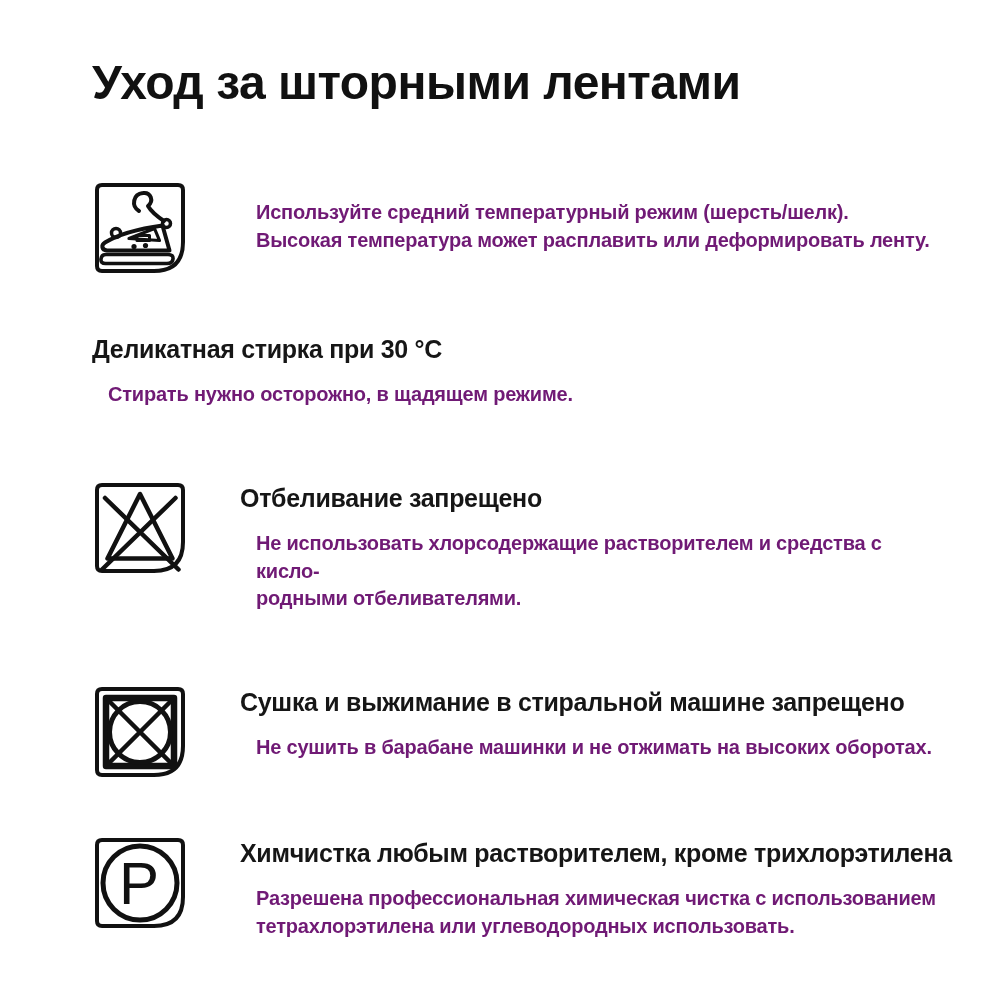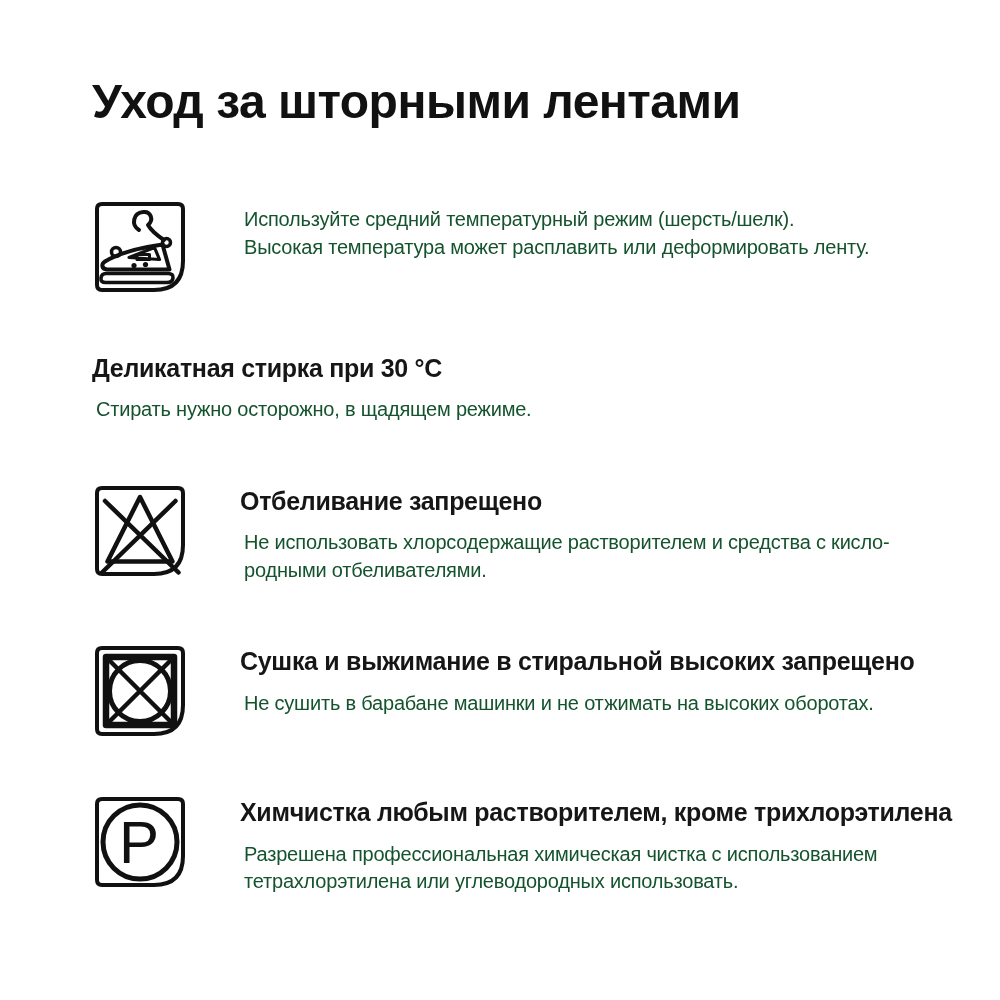--- a/index.html
+++ b/index.html
@@ -11,21 +11,21 @@
     width: 1000px;
     height: 1000px;
     overflow: hidden;
     font-family: "Liberation Sans", sans-serif;
     -webkit-font-smoothing: antialiased;
   }
   .page {
     box-sizing: border-box;
     width: 1000px;
     height: 1000px;
-    padding: 74px 40px 0 92px;
+    padding: 55px 40px 0 92px;
     background: #ffffff;
   }
   .page-title {
     margin: 0 0 70px 0;
     font-size: 48px;
     line-height: 1.15;
     font-weight: 700;
     letter-spacing: -0.5px;
     color: #111111;
   }
@@ -47,26 +47,26 @@
   }
   .section-title {
     margin: 0 0 12px 0;
     font-size: 25px;
     line-height: 1.25;
     font-weight: 700;
     letter-spacing: -0.3px;
     color: #161616;
   }
   .section-body {
-    margin: 4px;
+    margin: 16px;
     font-size: 20px;
     line-height: 1.38;
-    font-weight: 400;
+    font-weight: 700;
     letter-spacing: -0.2px;
-    color: #14532d;
+    color: #701a75;
     white-space: pre-line;
   }
   
   .care-icon .stroke {
     fill: none;
     stroke: #111111;
     stroke-linecap: round;
     stroke-linejoin: round;
   }
   .care-icon .fill { fill: #111111; stroke: none; }
@@ -128,21 +128,21 @@
   <section class="care-section">
     <div class="icon-box">
       <svg class="care-icon" viewBox="0 0 96 96" width="96" height="96" aria-hidden="true">
         <path class="stroke" stroke-width="4" d="M 5 10 Q 5 5 10 5 L 86 5 Q 91 5 91 10 L 91 62 Q 91 91 62 91 L 10 91 Q 5 91 5 86 Z"></path>
         <rect class="stroke" stroke-width="6.5" x="14" y="14" width="68" height="68"></rect>
         <circle class="stroke" stroke-width="5" cx="48" cy="48" r="30.5"></circle>
         <path class="stroke" stroke-width="4.5" d="M 17 17 L 79 79 M 79 17 L 17 79"></path>
       </svg>
     </div>
     <div class="section-text">
-      <h2 class="section-title">Сушка и выжимание в стиральной высоких запрещено</h2>
+      <h2 class="section-title">Сушка и выжимание в стиральной машине запрещено</h2>
       <p class="section-body">Не сушить в барабане машинки и не отжимать на высоких оборотах.</p>
     </div>
   </section>
 
   <section class="care-section">
     <div class="icon-box">
       <svg class="care-icon" viewBox="0 0 96 96" width="96" height="96" aria-hidden="true">
         <path class="stroke" stroke-width="4" d="M 5 10 Q 5 5 10 5 L 86 5 Q 91 5 91 10 L 91 62 Q 91 91 62 91 L 10 91 Q 5 91 5 86 Z"></path>
         <circle class="stroke" stroke-width="5" cx="48" cy="48" r="37"></circle>
         <text x="47" y="69" text-anchor="middle" font-size="60" font-weight="400">P</text>

